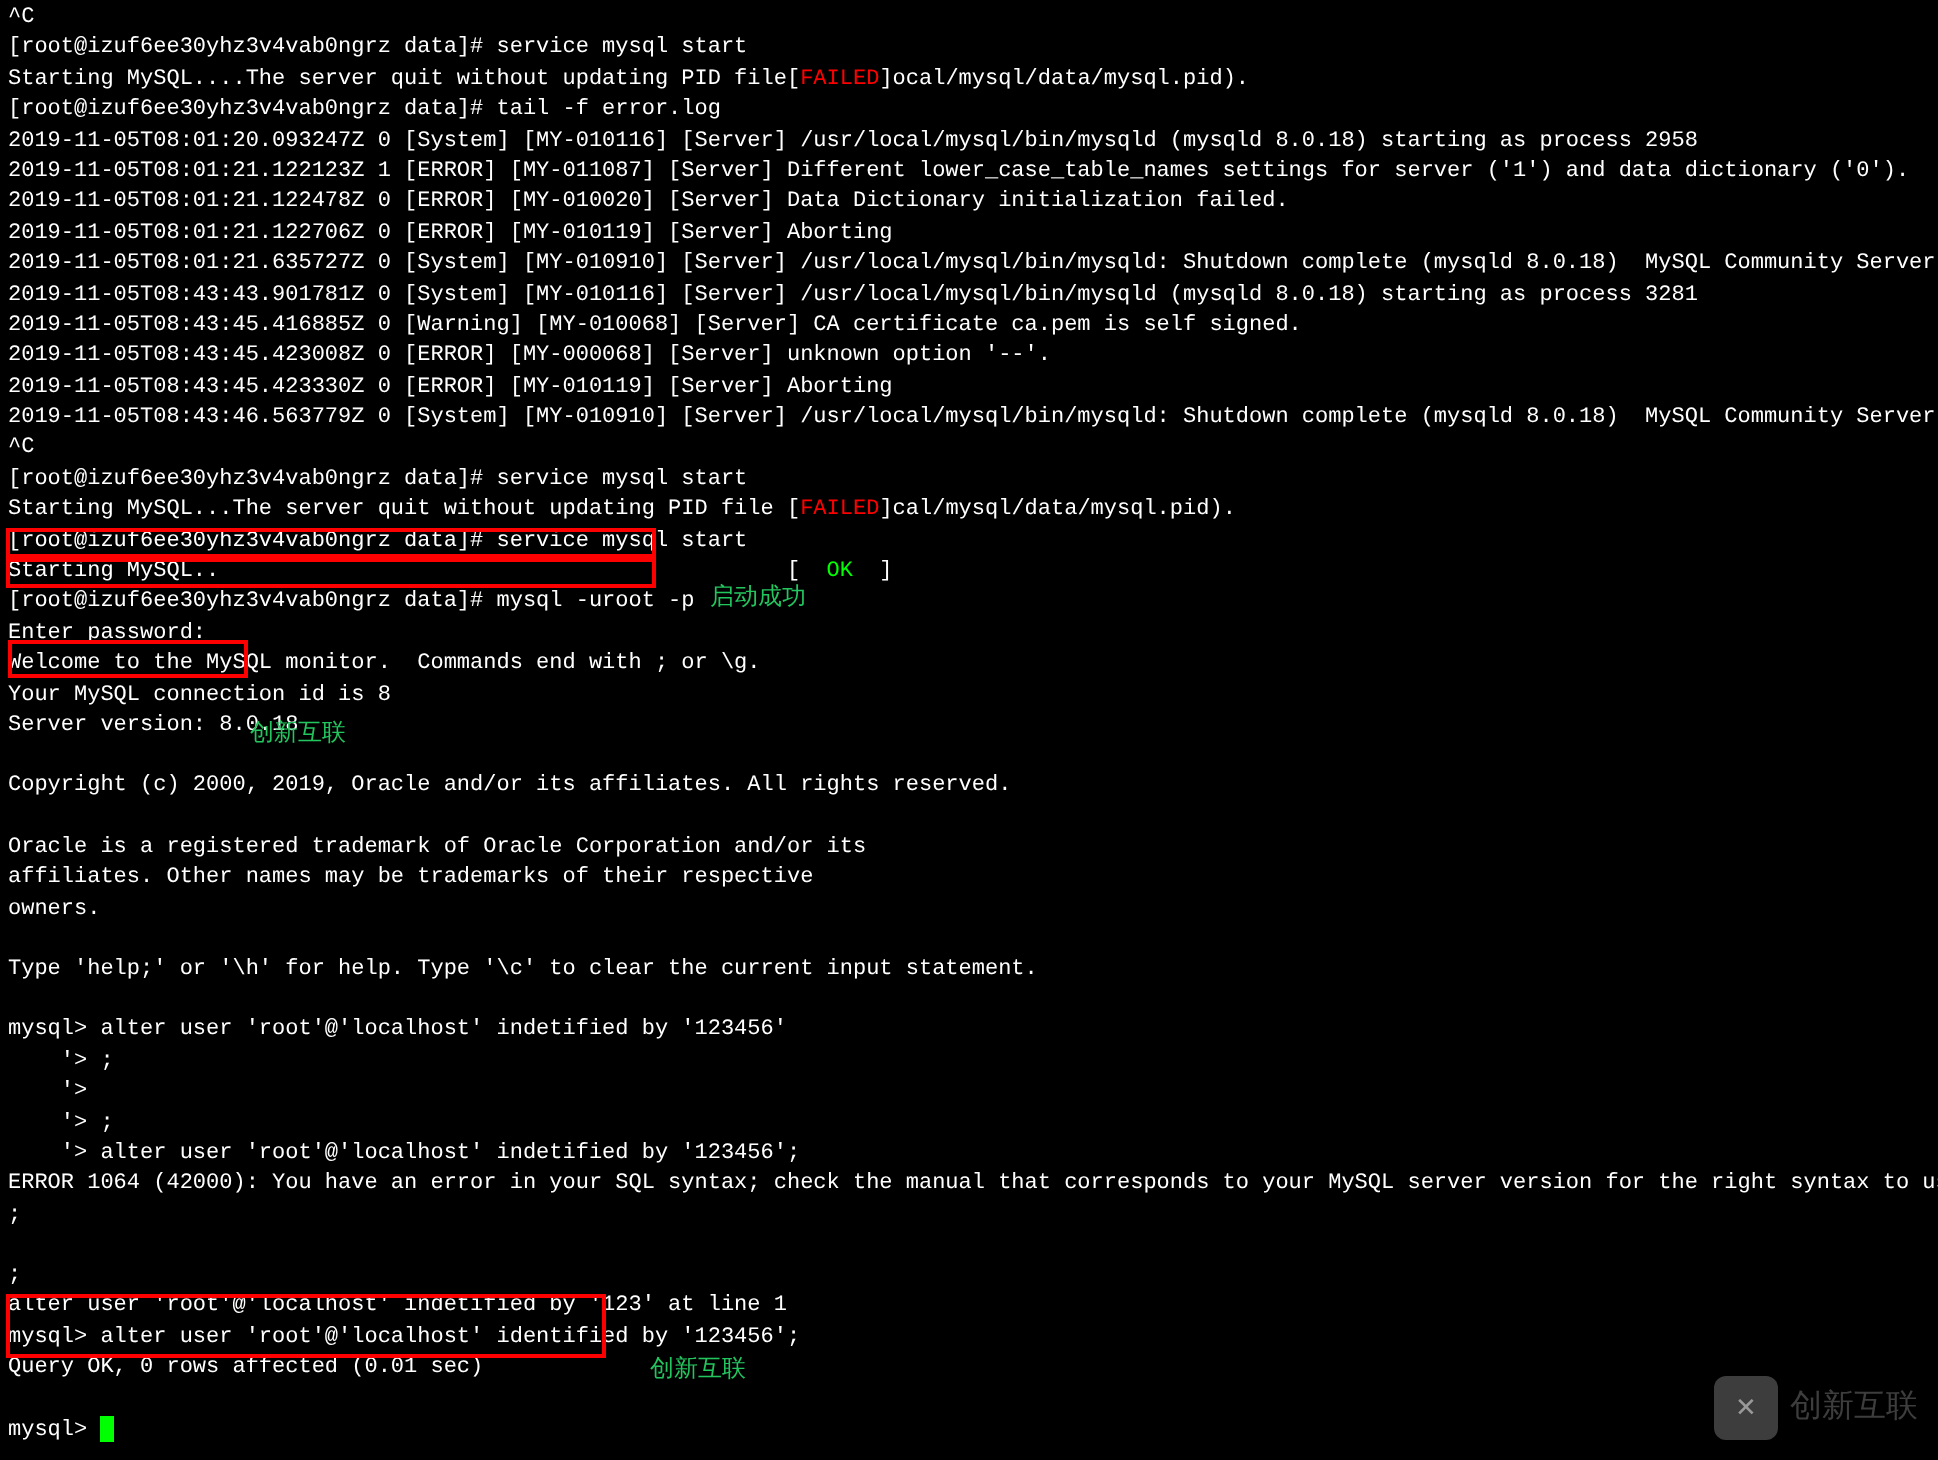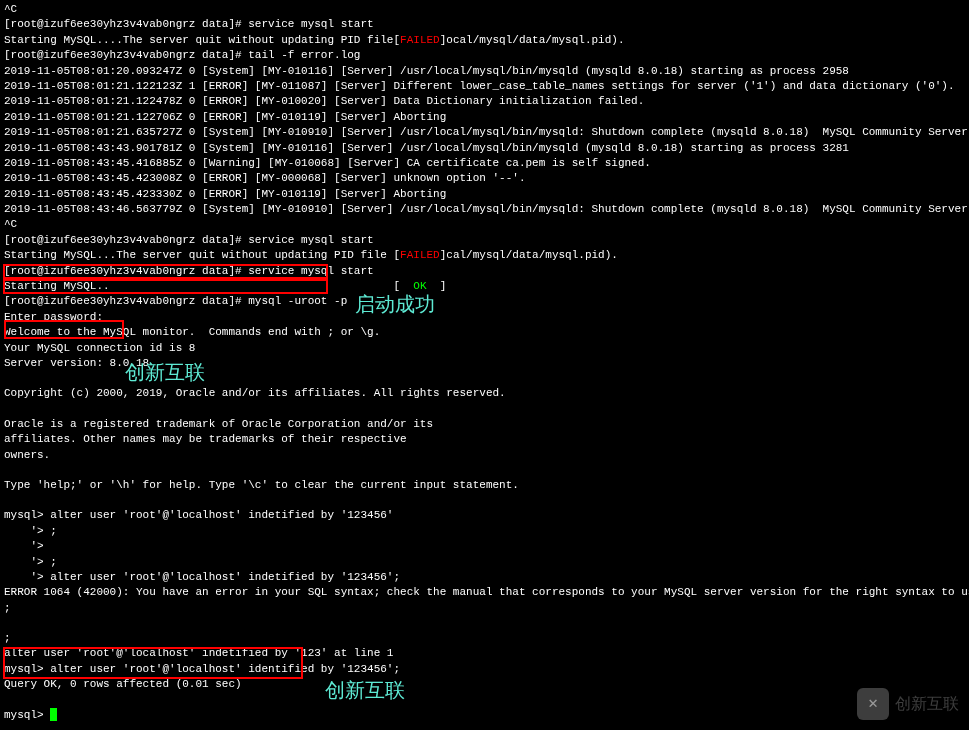--- a/index.html
+++ b/index.html
@@ -22,22 +22,22 @@
     .white { color: #fff; }
     .red { color: #ff0000; }
     .green { color: #00ff00; text-align: center; }
     .red-box {
       border: 2px solid #ff0000;
       position: absolute;
       pointer-events: none;
     }
     .annotation {
       position: absolute;
-      color: #5eead4;
-      font-size: 20px;
+      color: #22c55e;
+      font-size: 12px;
       font-family: sans-serif;
       font-weight: normal;
       pointer-events: none;
     }
     .watermark {
       position: absolute;
       bottom: 10px;
       right: 10px;
       display: flex;
       align-items: center;

